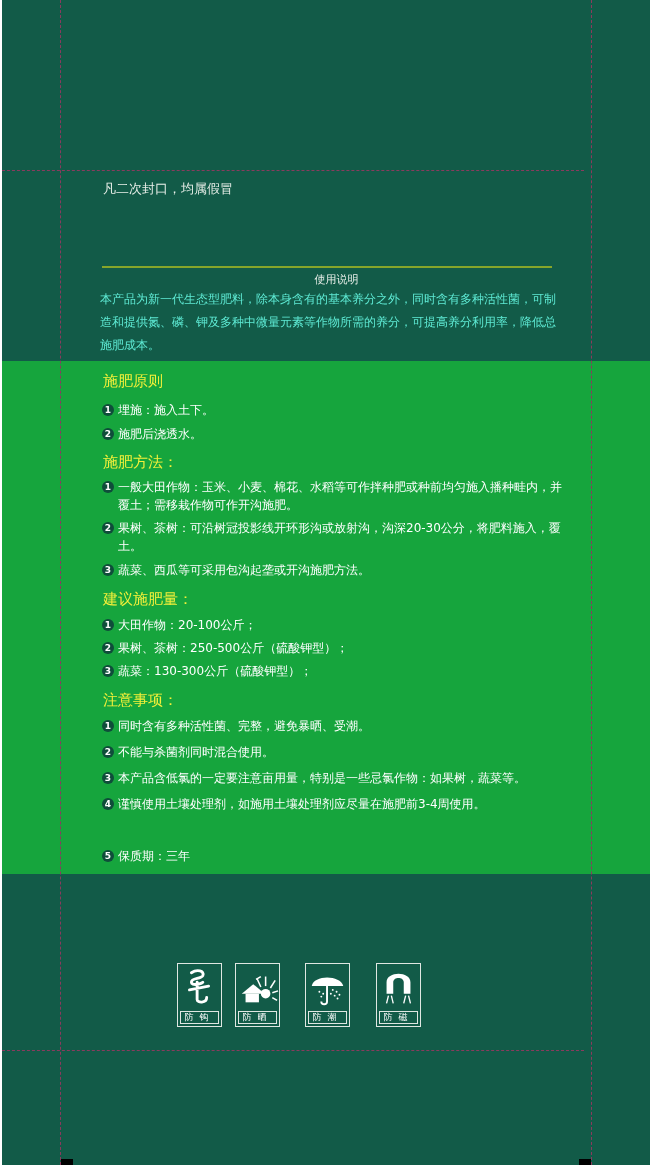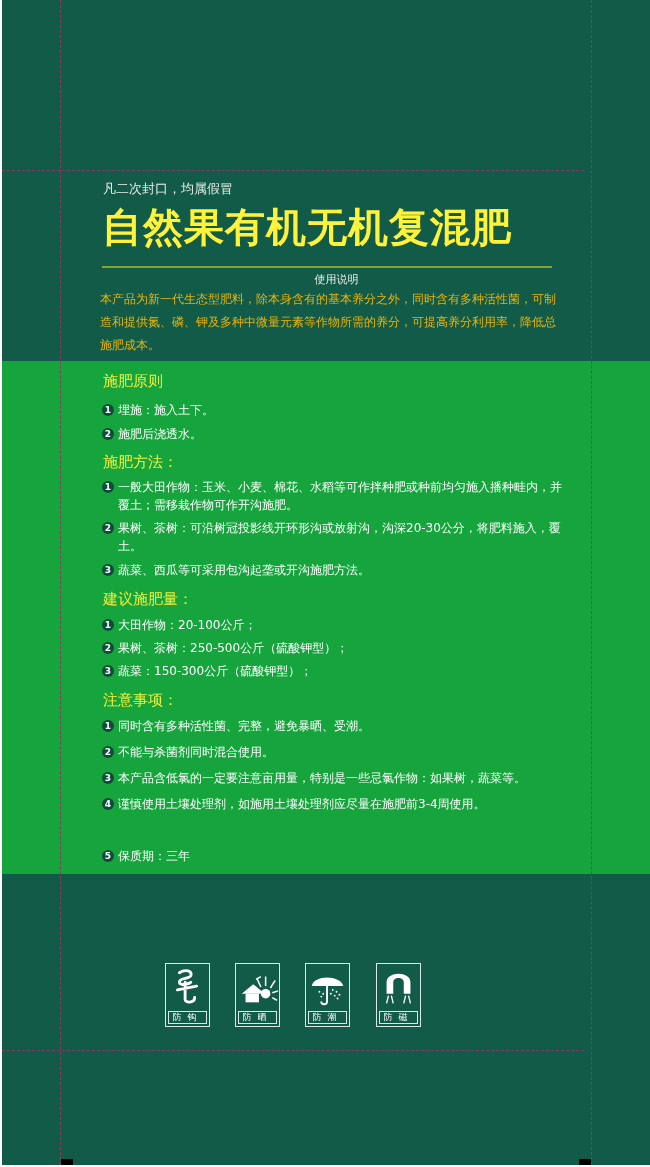--- a/index.html
+++ b/index.html
@@ -36,21 +36,21 @@
   .title-rule {
     position: absolute; left: 100px; top: 266px; width: 450px; height: 2px;
     background: #86a52a;
   }
   .usage-head {
     position: absolute; left: 0; width: 629px; top: 272px; text-align: center;
     font-size: 11px; color: #e8efe9; padding-left: 20px;
   }
   .intro {
     position: absolute; left: 98px; top: 288px; width: 460px;
-    font-size: 12px; line-height: 23px; color: #eab308;
+    font-size: 12px; line-height: 23px; color: #5eead4;
   }
   .sec-title {
     position: absolute; left: 101px; font-size: 15px; color: #f4f03a;
   }
   .item {
     position: absolute; left: 100px; width: 460px;
     font-size: 12px; line-height: 18px; color: #ffffff;
   }
   .item .num {
     position: absolute; left: 0; top: 3px; width: 12px; height: 12px; border-radius: 50%;
@@ -87,21 +87,20 @@
 
 <div class="page">
   <div class="band"></div>
 
   <div class="vdash" style="left:58px"></div>
   <div class="vdash" style="left:589px"></div>
   <div class="hdash" style="left:0; top:170px; width:582px"></div>
   <div class="hdash" style="left:0; top:1050px; width:582px"></div>
 
   <div class="warn">凡二次封口，均属假冒</div>
-  <div class="title">自然果有机无机复混肥</div>
   <div class="title-rule"></div>
   <div class="usage-head">使用说明</div>
   <div class="intro">本产品为新一代生态型肥料，除本身含有的基本养分之外，同时含有多种活性菌，可制造和提供氮、磷、钾及多种中微量元素等作物所需的养分，可提高养分利用率，降低总施肥成本。</div>
 
   <div class="sec-title" style="top:372px">施肥原则</div>
   <div class="item" style="top:401px">
     <span class="num">1</span>
     <span class="txt">埋施：施入土下。</span>
   </div>
   <div class="item" style="top:425px">
@@ -127,21 +126,21 @@
   <div class="item" style="top:616px">
     <span class="num">1</span>
     <span class="txt">大田作物：20-100公斤；</span>
   </div>
   <div class="item" style="top:639px">
     <span class="num">2</span>
     <span class="txt">果树、茶树：250-500公斤（硫酸钾型）；</span>
   </div>
   <div class="item" style="top:662px">
     <span class="num">3</span>
-    <span class="txt">蔬菜：150-300公斤（硫酸钾型）；</span>
+    <span class="txt">蔬菜：130-300公斤（硫酸钾型）；</span>
   </div>
 
   <div class="sec-title" style="top:691px">注意事项：</div>
   <div class="item" style="top:717px">
     <span class="num">1</span>
     <span class="txt">同时含有多种活性菌、完整，避免暴晒、受潮。</span>
   </div>
   <div class="item" style="top:743px">
     <span class="num">2</span>
     <span class="txt">不能与杀菌剂同时混合使用。</span>
@@ -152,21 +151,21 @@
   </div>
   <div class="item" style="top:795px">
     <span class="num">4</span>
     <span class="txt">谨慎使用土壤处理剂，如施用土壤处理剂应尽量在施肥前3-4周使用。</span>
   </div>
   <div class="item" style="top:847px">
     <span class="num">5</span>
     <span class="txt">保质期：三年</span>
   </div>
 
-  <div class="icon-box" style="left:163px">
+  <div class="icon-box" style="left:175px">
     <svg class="glyph" viewBox="0 0 45 48">
       <path d="M14 8 C20 4, 28 6, 26 11 C24 15, 14 13, 14 18 C14 22, 24 20, 26 18 M20 18 L20 36 C20 40, 30 40, 30 34 M12 26 L32 22" stroke="#fff" stroke-width="3" fill="none" stroke-linecap="round"></path>
     </svg>
     <div class="cap">防钩</div>
   </div>
   <div class="icon-box" style="left:233px">
     <svg class="glyph" viewBox="0 0 45 48">
       <path d="M6 30 L18 20 L30 30 Z" fill="#fff"></path>
       <rect x="10" y="30" width="14" height="9" fill="#fff"></rect>
       <circle cx="31" cy="30" r="5" fill="#fff"></circle>

